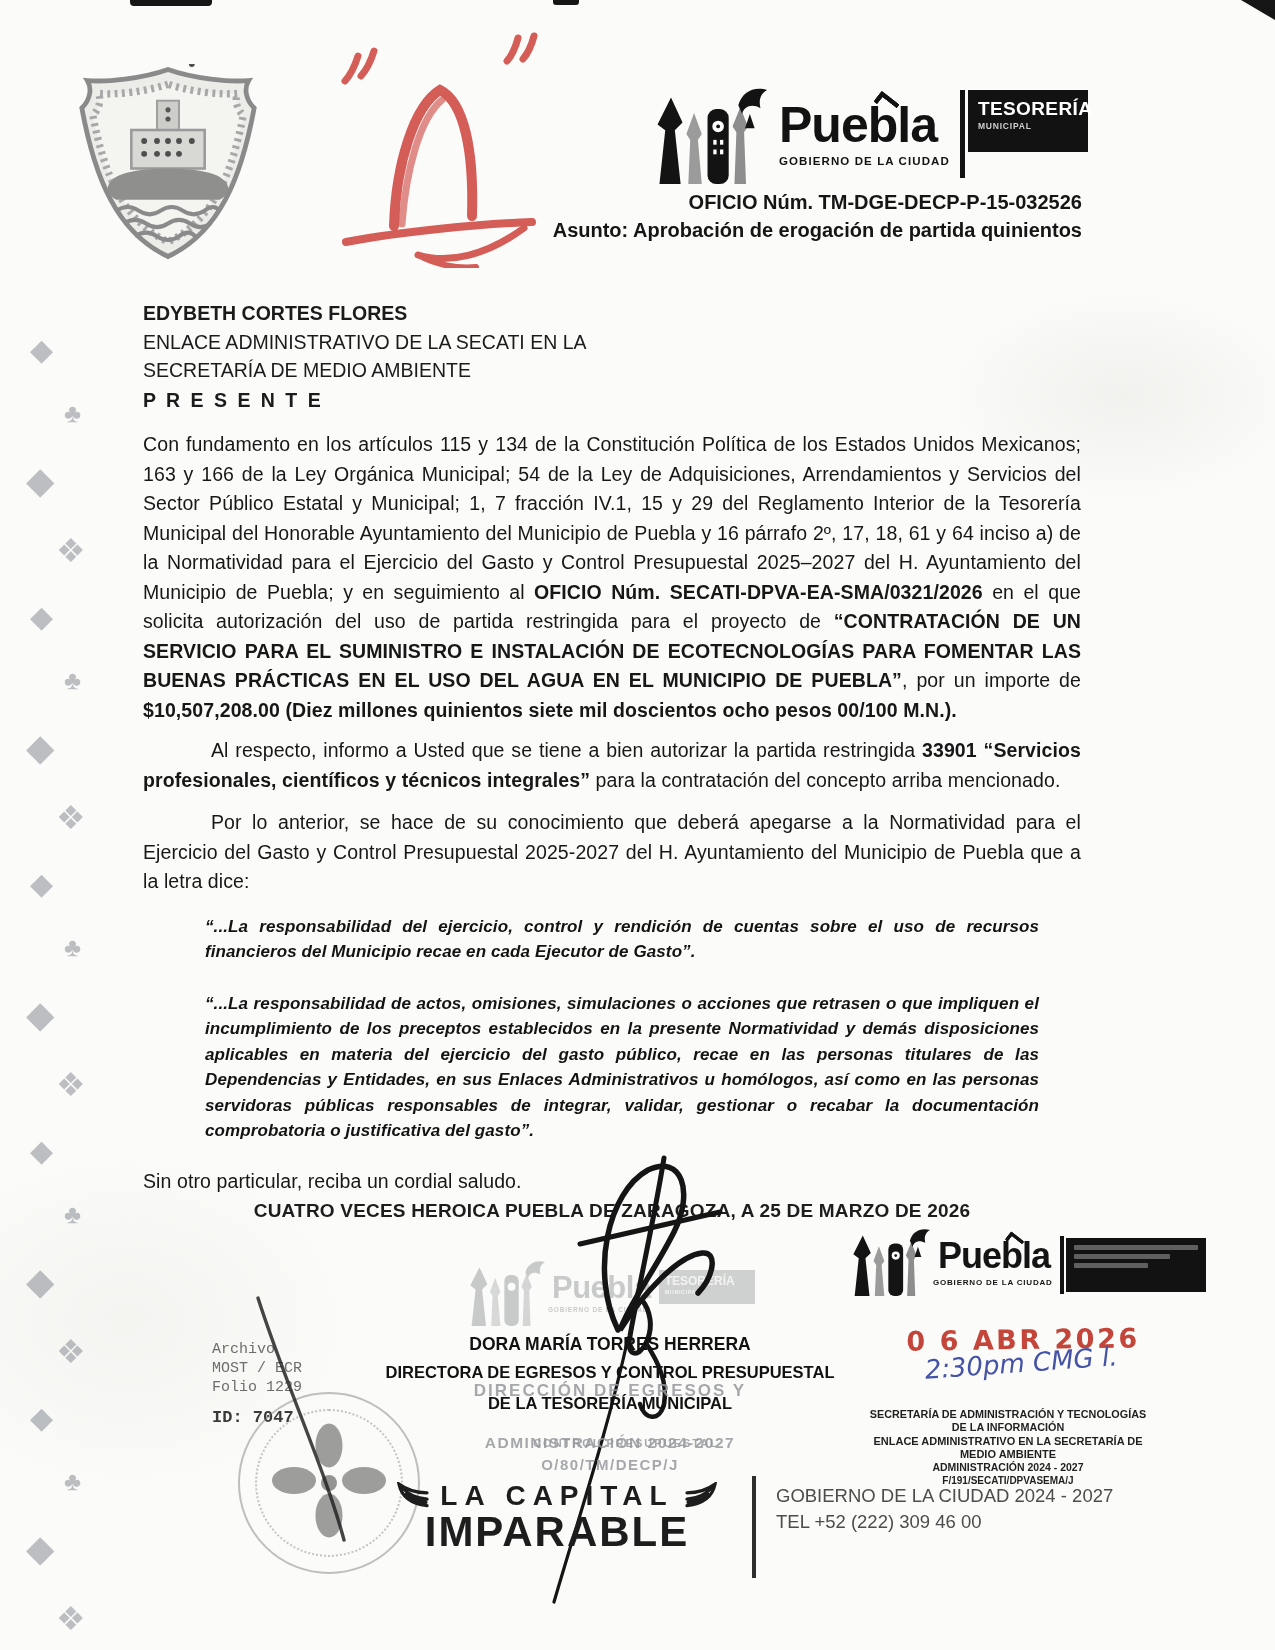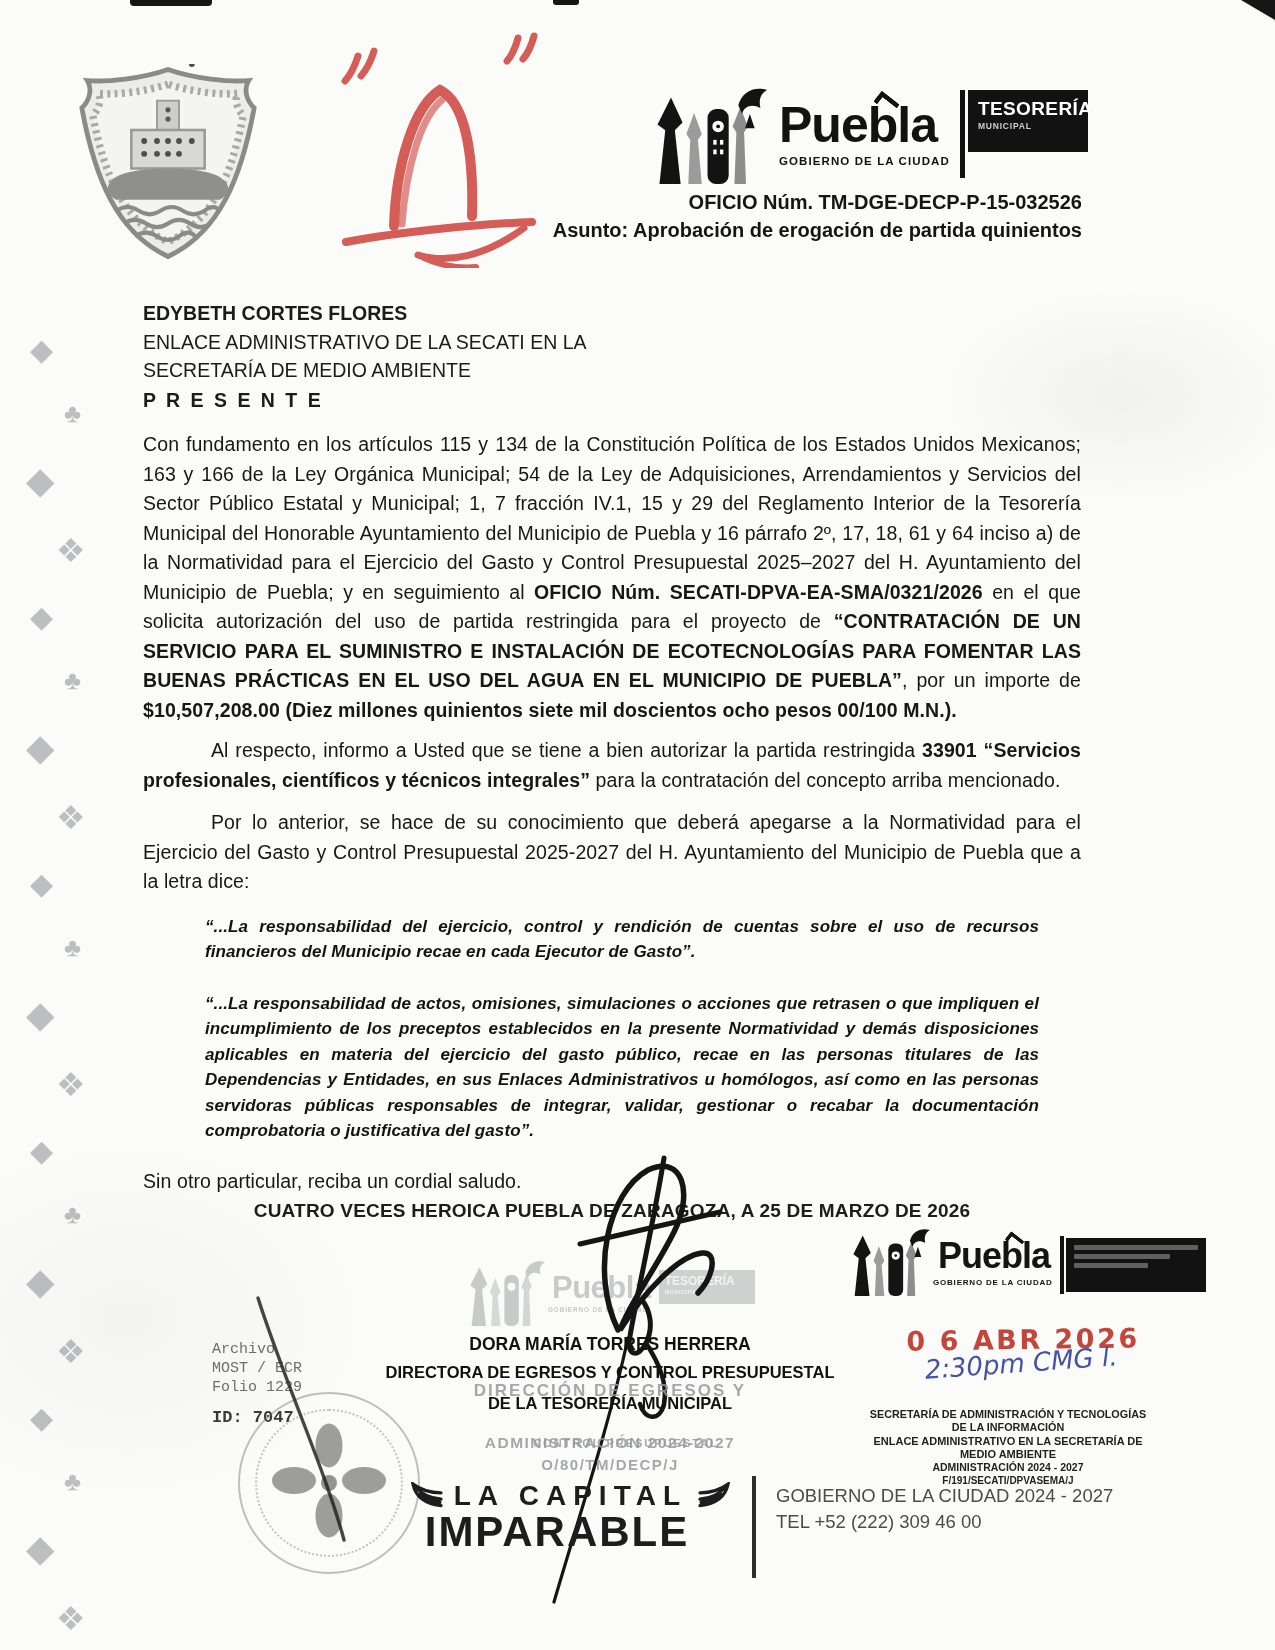--- a/index.html
+++ b/index.html
@@ -99,21 +99,21 @@
   .petal.pn{left:67px;top:38px;transform:rotate(90deg);}
   .petal.ps{left:67px;top:108px;transform:rotate(90deg);}
   .petal.pe{left:102px;top:73px;}
   .petal.pw{left:32px;top:73px;}
   .cs-dot{position:absolute;left:81px;top:81px;width:16px;height:16px;background:rgba(80,80,80,.7);border-radius:50%;}
   
   .sig-svg{position:absolute;left:468px;top:1150px;}
   .stroke2{position:absolute;left:240px;top:1290px;}
   
   .slogan{position:absolute;left:383px;top:1480px;width:348px;text-align:center;color:#1d1d1d;}
-  .slogan-l1{display:flex;align-items:center;justify-content:flex-end;gap:10px;font-weight:700;font-size:28px;letter-spacing:7px;}
+  .slogan-l1{display:flex;align-items:center;justify-content:center;gap:10px;font-weight:700;font-size:28px;letter-spacing:7px;}
   .slogan-l2{font-weight:700;font-size:42px;letter-spacing:2px;margin-top:-4px;}
   .f-divider{position:absolute;left:752px;top:1476px;width:4px;height:102px;background:#2e2e2e;}
   .address{position:absolute;left:776px;top:1483px;font-size:18.5px;line-height:25.5px;color:#4c4c4c;}
 </style>
 </head>
 <body>
 
 <div class="page">
 
   <div class="mark mark-a"></div>

